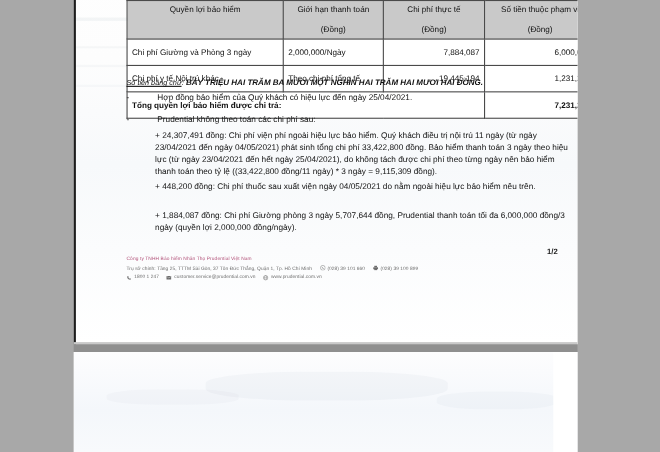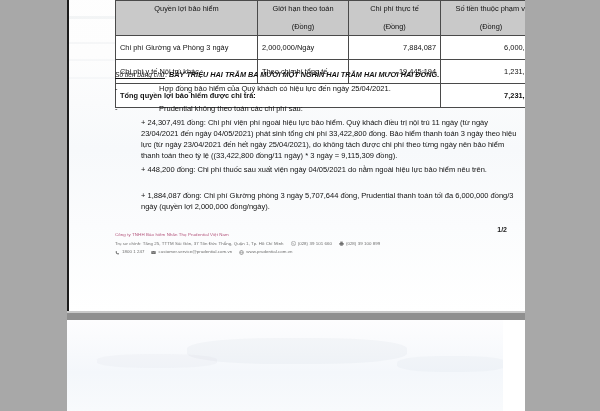--- a/index.html
+++ b/index.html
@@ -118,21 +118,21 @@
     color: #111;
   }
   .bullet .dash {
     position: absolute;
     left: 0;
     top: 0;
     width: 10px;
   }
   .bullet .btext {
     display: block;
-    margin-left: 44px;
+    margin-left: 28px;
   }
   .b1 { left: 46px; top: 202px; width: 410px; }
   .b2 { left: 46px; top: 222px; width: 410px; }
 
   .para {
     position: absolute;
     font-size: 7.5px;
     line-height: 1.45;
     color: #111;
     text-align: left;
@@ -247,21 +247,21 @@
       <div class="smudge" style="left:0;top:177px;width:458px;height:2px;opacity:.3;"></div>
       <div class="smudge" style="left:0;top:195px;width:458px;height:2px;opacity:.25;"></div>
 
       <table class="benefit-table">
         <thead>
           <tr>
             <th class="col-a">
               <span>Quyền lợi bảo hiểm</span>
             </th>
             <th class="col-b">
-              <span>Giới hạn theo toán</span>
+              <span>Giới hạn thanh toán</span>
               <span class="th-unit">(Đồng)</span>
             </th>
             <th class="col-c">
               <span>Chi phí thực tế</span>
               <span class="th-unit">(Đồng)</span>
             </th>
             <th class="col-d">
               <span>Số tiền thuộc phạm vi</span>
               <span class="th-unit">(Đồng)</span>
             </th>

